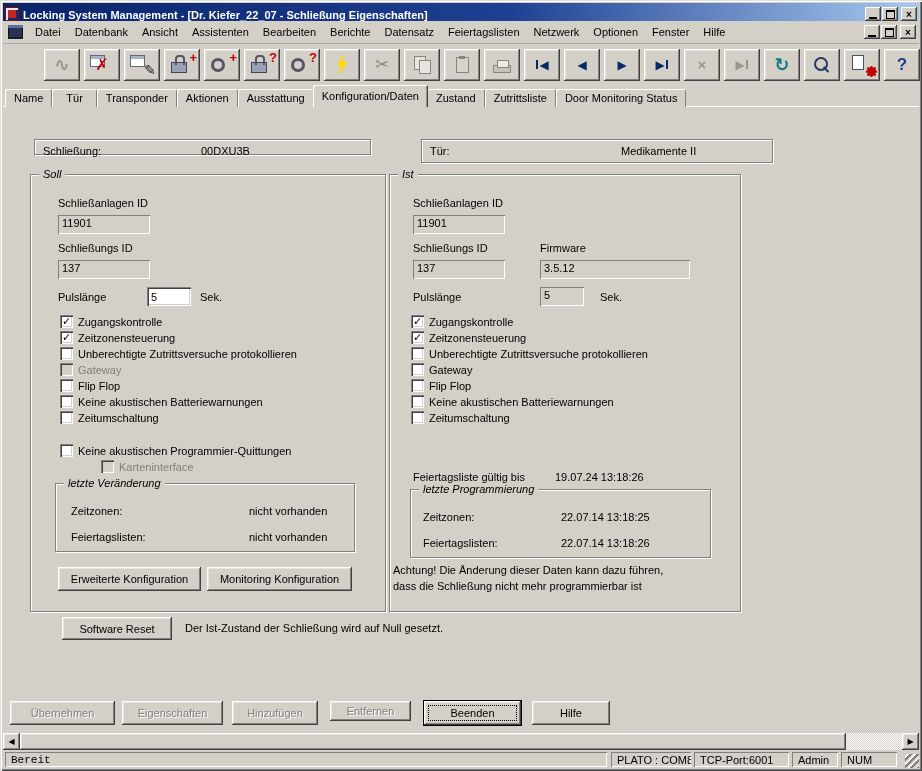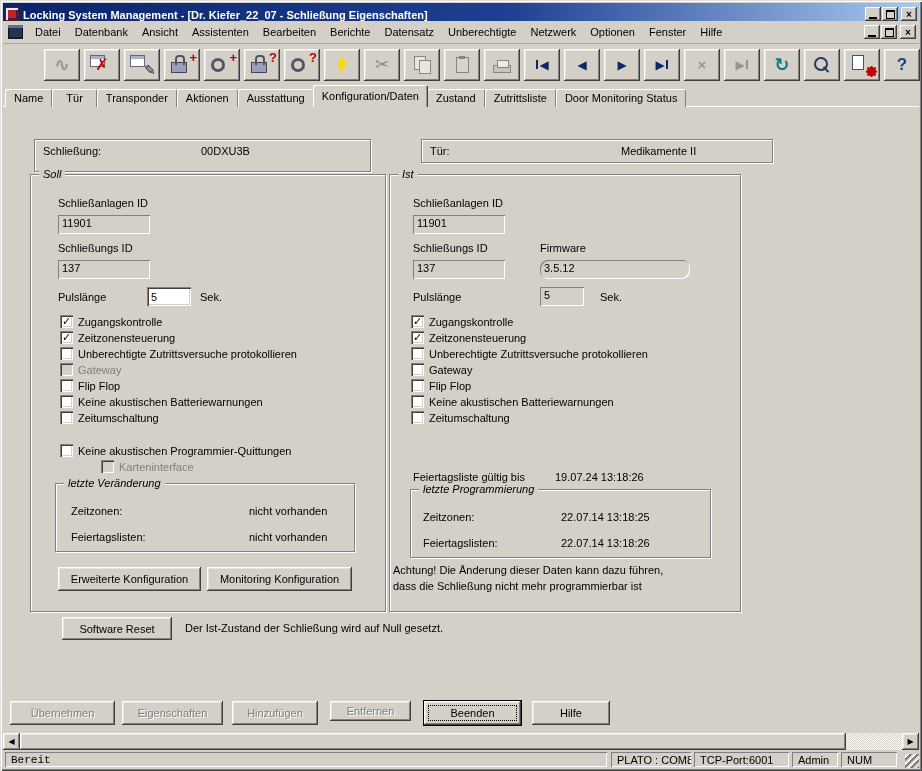--- a/index.html
+++ b/index.html
@@ -141,21 +141,21 @@
 
   <div class="abs menubar">
     <span class="child-icon"></span>
     <span class="menu-item">Datei</span>
     <span class="menu-item">Datenbank</span>
     <span class="menu-item">Ansicht</span>
     <span class="menu-item">Assistenten</span>
     <span class="menu-item">Bearbeiten</span>
     <span class="menu-item">Berichte</span>
     <span class="menu-item">Datensatz</span>
-    <span class="menu-item">Unberechtigte</span>
+    <span class="menu-item">Feiertagslisten</span>
     <span class="menu-item">Netzwerk</span>
     <span class="menu-item">Optionen</span>
     <span class="menu-item">Fenster</span>
     <span class="menu-item">Hilfe</span>
     <span class="mdibtns">
       <span class="wbtn">
           <span class="ic-min"></span>
         </span>
       <span class="wbtn">
           <span class="ic-restore"></span>
@@ -251,21 +251,21 @@
     <span class="tab">Transponder</span>
     <span class="tab">Aktionen</span>
     <span class="tab">Ausstattung</span>
     <span class="tab active">Konfiguration/Daten</span>
     <span class="tab">Zustand</span>
     <span class="tab">Zutrittsliste</span>
     <span class="tab">Door Monitoring Status</span>
   </div>
   <div class="abs page-top-line"></div>
 
-  <div class="abs etched" style="left:34px;top:139px;width:337px;height:33px;">
+  <div class="abs etched" style="left:34px;top:139px;width:337px;height:16px;">
     <span class="abs lbl" style="left:8px;top:5px;">Schließung:</span>
     <span class="abs lbl" style="left:166px;top:5px;">00DXU3B</span>
   </div>
   <div class="abs etched" style="left:389px;top:139px;width:352px;height:24px;margin-left:32px;">
     <span class="abs lbl" style="left:8px;top:5px;">Tür:</span>
     <span class="abs lbl" style="left:167px;top:5px;padding-left:32px;">Medikamente II</span>
   </div>
 
   <div class="abs etched groupbox" style="left:30px;top:174px;width:356px;height:438px;">
     <span class="legend">Soll</span>
@@ -345,21 +345,21 @@
   <button class="abs btn" style="left:207px;top:567px;width:145px;height:24px;">Monitoring Konfiguration</button>
 
   <div class="abs etched groupbox" style="left:389px;top:174px;width:352px;height:438px;">
     <span class="legend">Ist</span>
   </div>
   <span class="abs lbl" style="left:413px;top:197px;">Schließanlagen ID</span>
   <div class="abs field" style="left:413px;top:215px;width:92px;height:19px;"><span>11901</span></div>
   <span class="abs lbl" style="left:413px;top:242px;">Schließungs ID</span>
   <span class="abs lbl" style="left:540px;top:242px;">Firmware</span>
   <div class="abs field" style="left:413px;top:260px;width:92px;height:19px;"><span>137</span></div>
-  <div class="abs field" style="left:540px;top:260px;width:150px;height:19px;border-radius:8px;"><span>3.5.12</span></div>
+  <div class="abs field" style="left:540px;top:260px;width:150px;height:19px;"><span>3.5.12</span></div>
   <span class="abs lbl" style="left:413px;top:291px;">Pulslänge</span>
   <div class="abs field" style="left:540px;top:287px;width:44px;height:19px;"><span>5</span></div>
   <span class="abs lbl" style="left:600px;top:291px;">Sek.</span>
 
   <div class="abs cbrow" style="left:411px;top:315px;">
     <span class="cb">
         <span class="mark">✓</span>
       </span>
     <span class="cblabel">Zugangskontrolle</span>
   </div>

